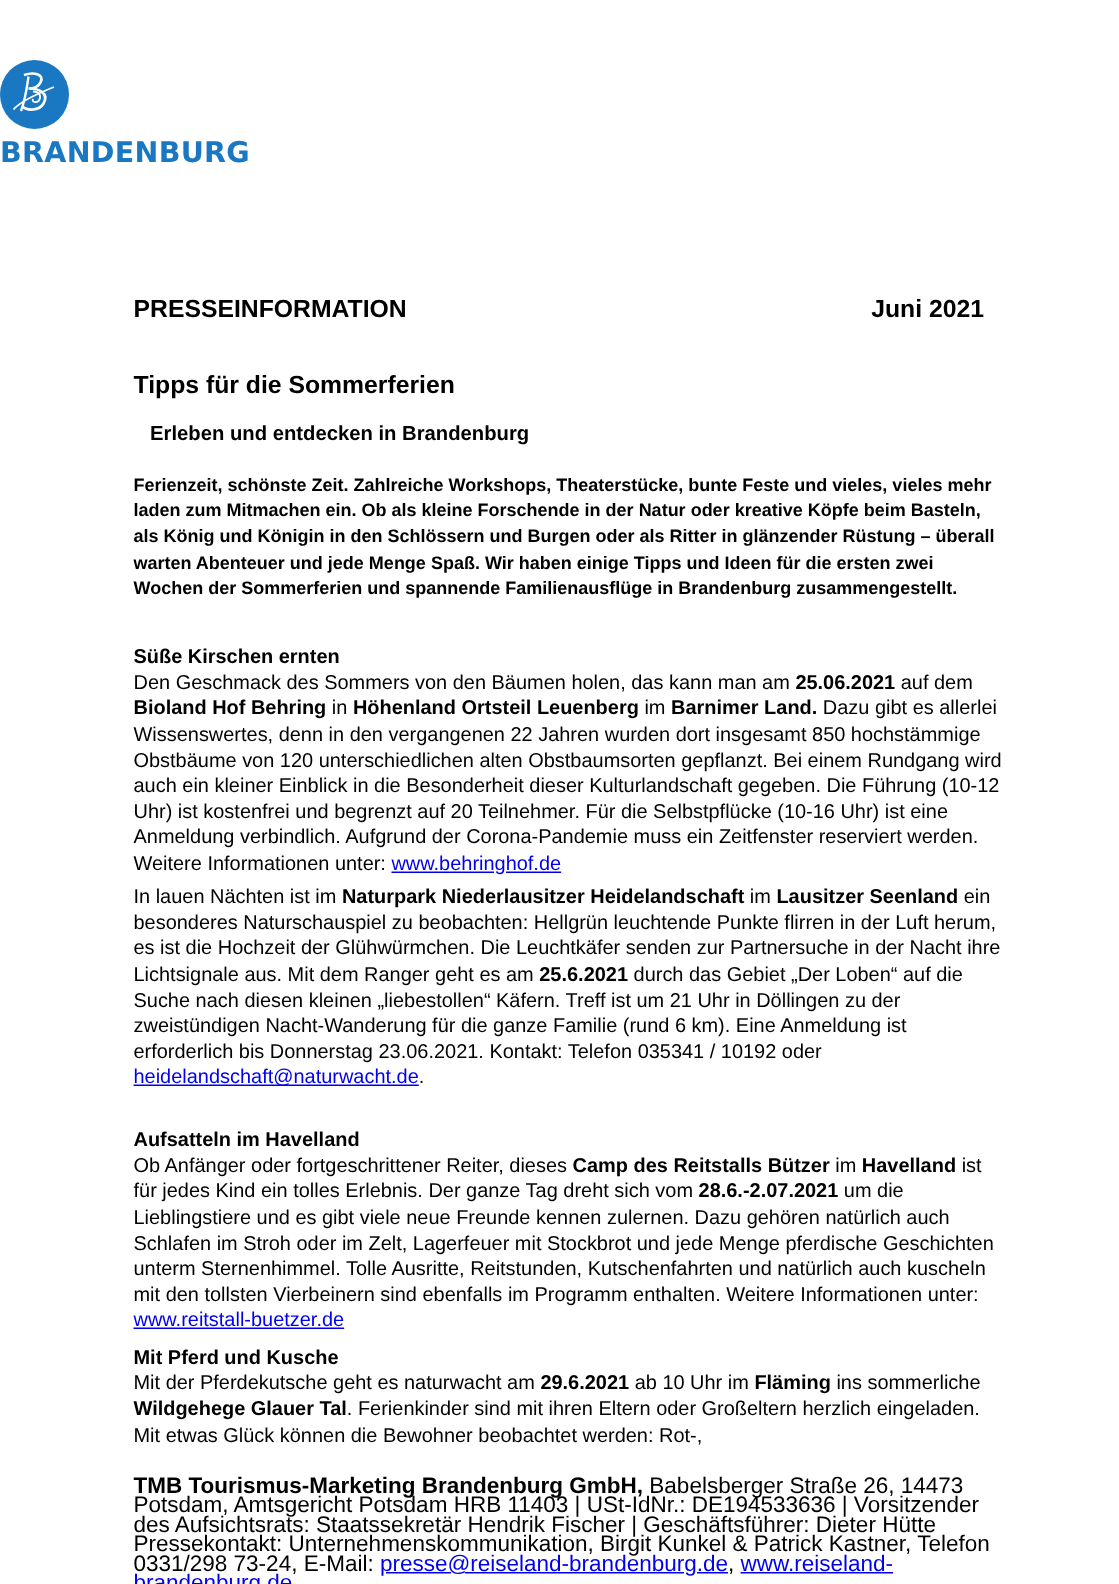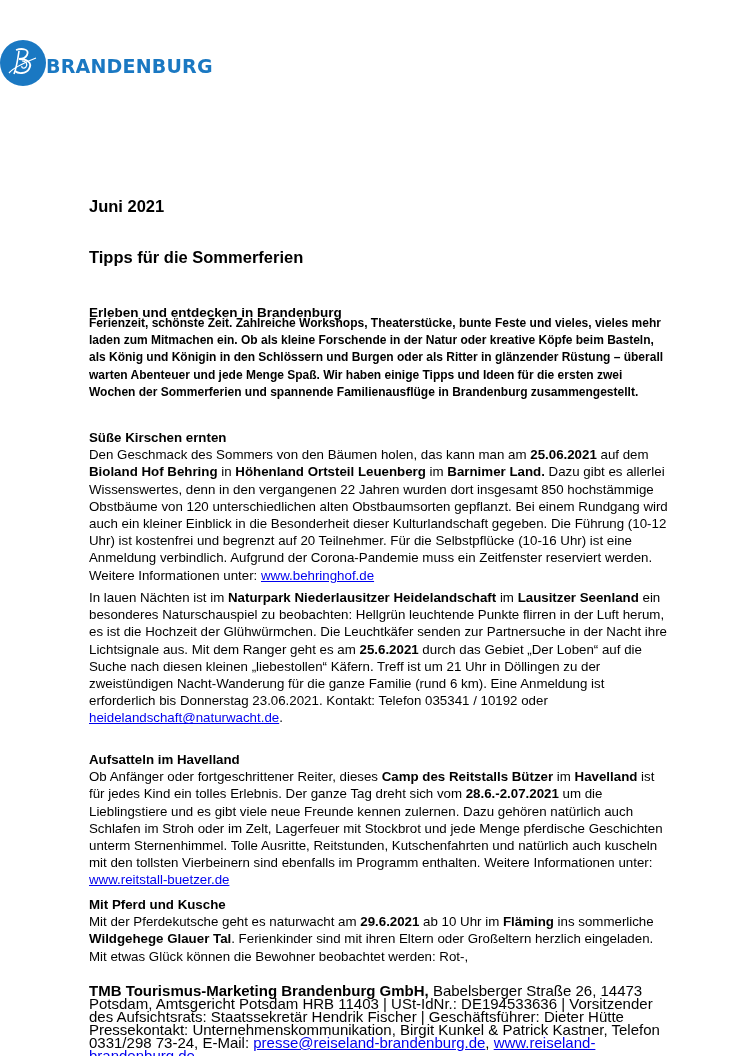--- a/index.html
+++ b/index.html
@@ -6,42 +6,42 @@
     html, body {
       width: 746px; height: 1056px; background: #ffffff; overflow: hidden;
     }
     body {
       font-family: "Liberation Sans", sans-serif;
       color: #000000;
       position: relative;
     }
     .logo {
       position: absolute; left: 0; top: 40px; width: 746px;
-      display: flex; flex-direction: row; align-items: center;
+      display: flex; flex-direction: column; align-items: flex-start;
     }
     .logo-circle {
       width: 46px; height: 46px; border-radius: 50%;
       background: #1a78c2; display: flex; align-items: center; justify-content: center;
     }
     .logo-text {
       margin-top: 5px; font-family: "DejaVu Sans", sans-serif; font-weight: bold;
       font-size: 19px; letter-spacing: 0.2px; color: #1a78c2; line-height: 22px;
     }
     .header-row {
       position: absolute; top: 196px; left: 89px; width: 567px;
       display: flex; justify-content: space-between;
       font-weight: bold; font-size: 16.5px; line-height: 20px;
     }
     .title {
       position: absolute; top: 247px; left: 89px;
       font-weight: bold; font-size: 16.5px; line-height: 20px;
     }
     .subtitle {
-      position: absolute; top: 280px; left: 89px;
-      font-weight: bold; font-size: 13.5px; line-height: 17px; margin-top: 24px;
+      position: absolute; top: 280px; left: 100px;
+      font-weight: bold; font-size: 13.5px; line-height: 17px;
     }
     .lead {
       position: absolute; top: 315px; left: 89px; width: 580px;
       font-weight: bold; font-size: 12px; line-height: 17.2px;
     }
     .section {
       position: absolute; left: 89px; width: 580px;
       font-size: 13.3px; line-height: 17.2px;
     }
     .section h3 { font-size: 13.3px; font-weight: bold; line-height: 17.2px; }
@@ -63,20 +63,21 @@
       <path d="M16 10 C22 8 30 9 27 15 C25 19 20 19 19 19 C26 19 33 22 29 29 C26 34 18 34 15 31" fill="none" stroke="#ffffff" stroke-width="1.8"></path>
       <path d="M19 11 C18 18 17 26 14 34" fill="none" stroke="#ffffff" stroke-width="1.6"></path>
       <path d="M9 33 C14 27 26 22 36 18" fill="none" stroke="#ffffff" stroke-width="1.2"></path>
       <path d="M22 21 C26 21 28 24 26 27 C24 29 21 28 22 26" fill="none" stroke="#ffffff" stroke-width="1.2"></path>
     </svg>
   </div>
   <div class="logo-text">BRANDENBURG</div>
 </div>
 
 <div class="header-row">
+  <span>PRESSEINFORMATION</span>
   <span>Juni 2021</span>
 </div>
 
 <div class="title">Tipps für die Sommerferien</div>
 <div class="subtitle">Erleben und entdecken in Brandenburg</div>
 
 <div class="lead">Ferienzeit, schönste Zeit. Zahlreiche Workshops, Theaterstücke, bunte Feste und vieles, vieles mehr laden zum Mitmachen ein. Ob als kleine Forschende in der Natur oder kreative Köpfe beim Basteln, als König und Königin in den Schlössern und Burgen oder als Ritter in glänzender Rüstung – überall warten Abenteuer und jede Menge Spaß. Wir haben einige Tipps und Ideen für die ersten zwei Wochen der Sommerferien und spannende Familienausflüge in Brandenburg zusammengestellt.</div>
 
 <div class="section" style="top:429px;">
   <h3>Süße Kirschen ernten</h3>

